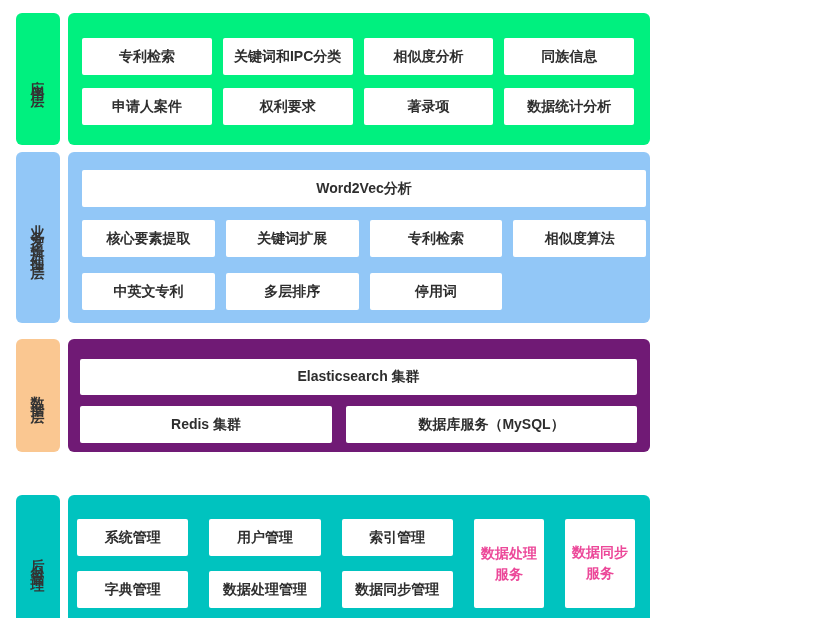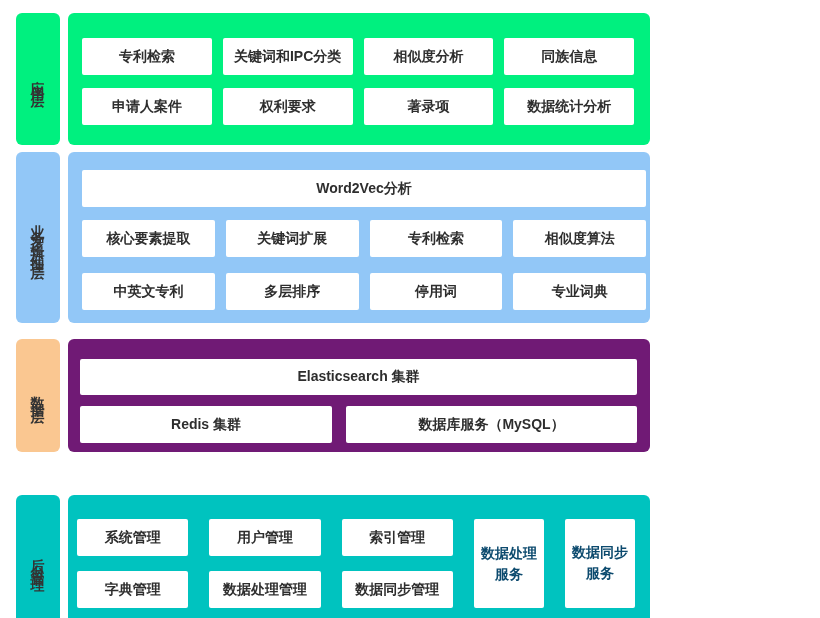--- a/index.html
+++ b/index.html
@@ -53,21 +53,21 @@
   }
 
   
   #layer-admin .layer-body {
     padding:24px 15px 16px 9px;
     display:grid; grid-template-columns:1fr 1fr 1fr 70px 70px; gap:15px 21px;
   }
   .tall-box {
     background:#ffffff; border-radius:2px; height:auto;
     display:flex; flex-direction:column; align-items:center; justify-content:center;
-    font-size:14px; font-weight:600; color:#0c4a6e; line-height:1.45;
+    font-size:14px; font-weight:600; color:#ec4899; line-height:1.45;
     text-align:center;
   }
   .tall-1 { grid-column:4; grid-row:1 / span 2; }
   .tall-2 { grid-column:5; grid-row:1 / span 2;font-family:Liberation Mono, monospace; }
 </style>
 </head>
 <body>
 
 <div class="canvas">
 
@@ -90,21 +90,20 @@
     <div class="layer-body" style="background: rgb(146, 199, 247);">
       <div class="wide-box">Word2Vec分析</div>
       <div class="box-grid">
         <div class="box">核心要素提取</div>
         <div class="box">关键词扩展</div>
         <div class="box">专利检索</div>
         <div class="box">相似度算法</div>
         <div class="box">中英文专利</div>
         <div class="box">多层排序</div>
         <div class="box">停用词</div>
-        <div class="box">专业词典</div>
       </div>
     </div>
   </div>
 
   <div class="layer" id="layer-data">
     <div class="layer-label" style="background: rgb(250, 199, 145);">数据层</div>
     <div class="layer-body" style="background: #701a75;">
       <div class="wide-box">Elasticsearch 集群</div>
       <div class="box-grid">
         <div class="box">Redis 集群</div>

